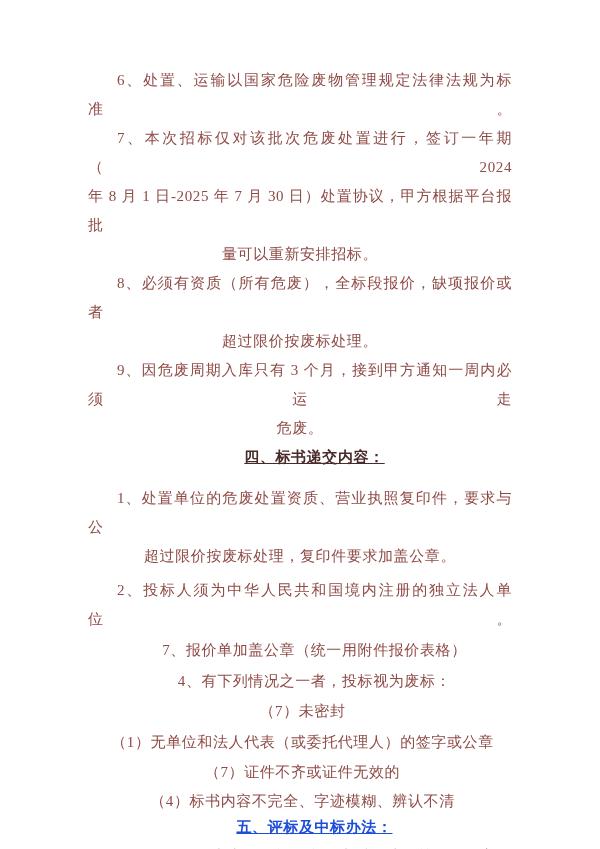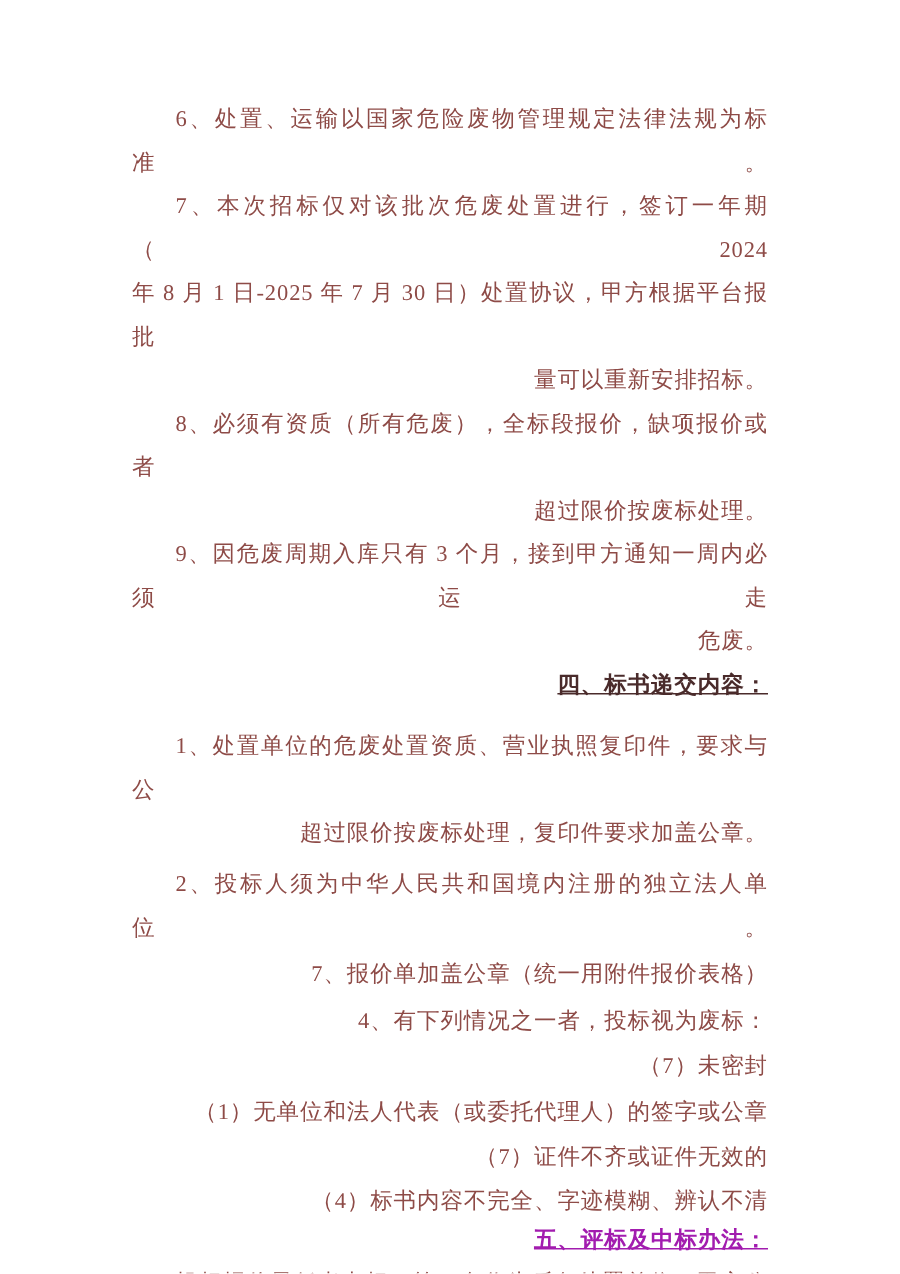--- a/index.html
+++ b/index.html
@@ -20,21 +20,21 @@
     top: 66px;
     width: 424px;
     font-family: "Liberation Serif", "DejaVu Serif", serif;
     font-size: 15px;
     line-height: 29px;
     letter-spacing: 0.6px;
     color: #8e4b47;
   }
   .line {
     display: block;
-    text-align: right;
+    text-align: center;
   }
   
   .line.j {
     text-align: justify;
     text-align-last: justify;
   }
   
   .line.ind  { text-indent: 29px; }
   
   .line.par  { text-indent: 5px; }
@@ -60,16 +60,16 @@
       <div class="line bold ind" style="color: rgb(74, 43, 43);">四、标书递交内容：</div>
       <div class="line j ind" style="margin-top: 12px;">1、处置单位的危废处置资质、营业执照复印件，要求与公</div>
       <div class="line">超过限价按废标处理，复印件要求加盖公章。</div>
       <div class="line j ind" style="margin-top: 5px;">2、投标人须为中华人民共和国境内注册的独立法人单位。</div>
       <div class="line ind" style="margin-top: 2px;">7、报价单加盖公章（统一用附件报价表格）</div>
       <div class="line ind" style="margin-top: 2px;">4、有下列情况之一者，投标视为废标：</div>
       <div class="line par" style="margin-top: 1px;">（7）未密封</div>
       <div class="line par" style="margin-top: 2px;">（1）无单位和法人代表（或委托代理人）的签字或公章</div>
       <div class="line par" style="margin-top: 1px;">（7）证件不齐或证件无效的</div>
       <div class="line par">（4）标书内容不完全、字迹模糊、辨认不清</div>
-      <div class="line bold ind" style="margin-top: -3px; color: #a21caf;">五、评标及中标办法：</div>
+      <div class="line bold ind" style="margin-top: -3px; color: #1d4ed8;">五、评标及中标办法：</div>
       <div class="line j ind">投标报价最低者中标，第二名作为后备处置单位。甲方公司</div>
     </div>
 </div>
 
 </body></html>

